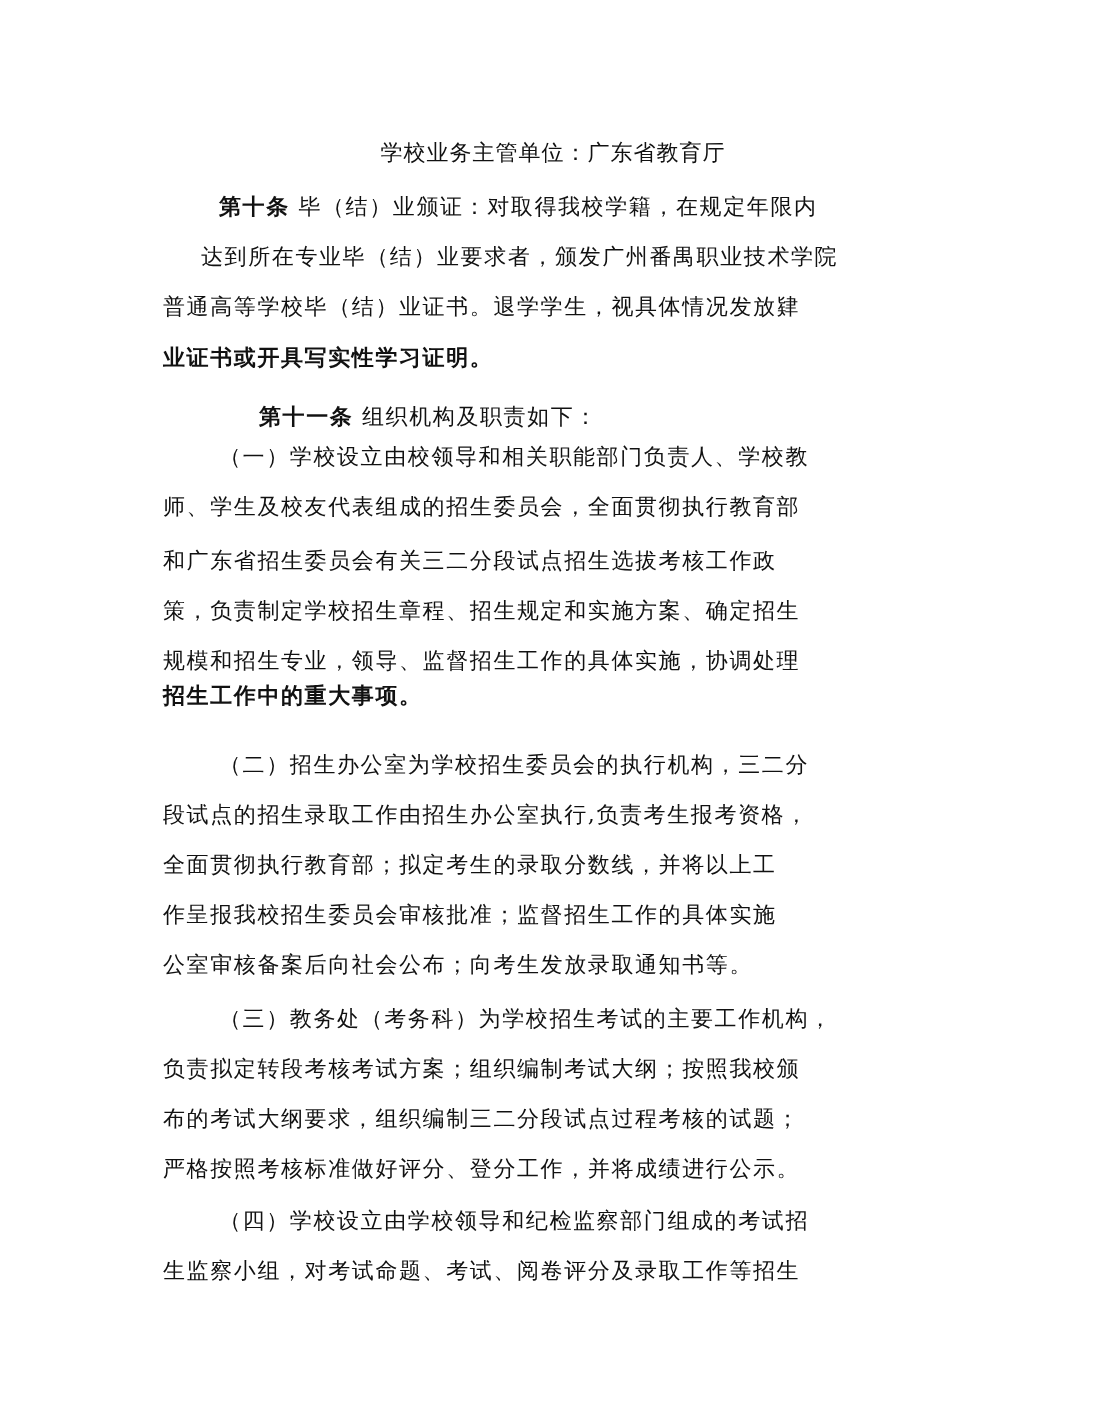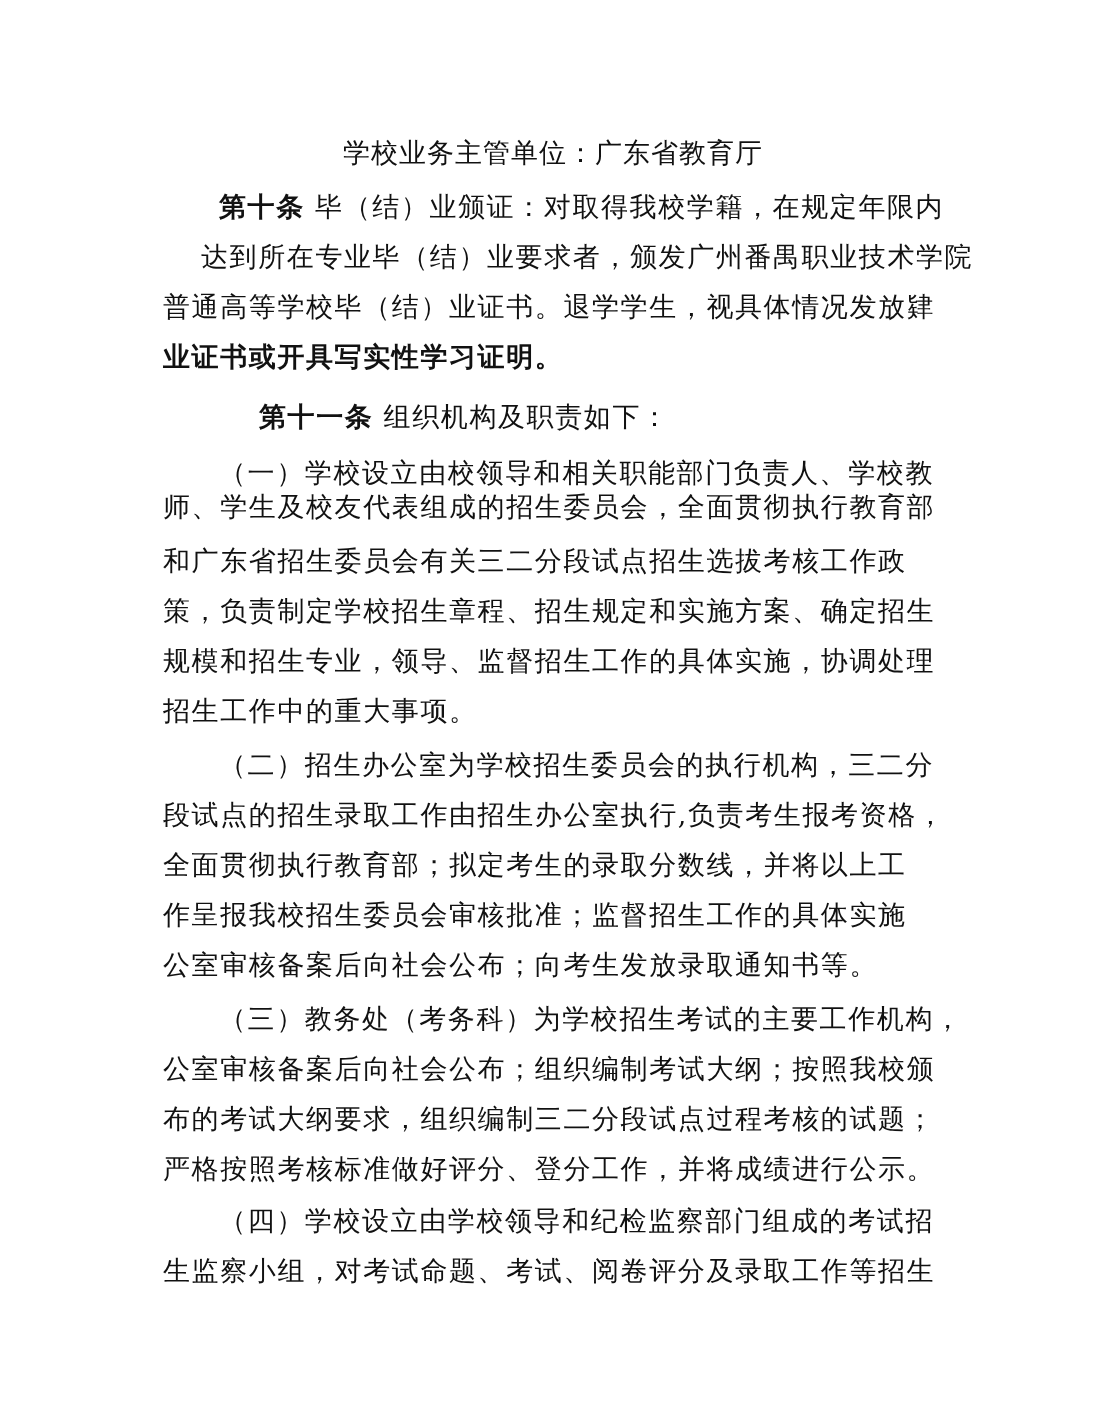--- a/index.html
+++ b/index.html
@@ -19,21 +19,21 @@
     position: absolute;
     left: 163px;
     top: 128px;
     width: 780px;
   }
   .line {
     position: absolute;
     left: 0;
     height: 50px;
     line-height: 50px;
-    font-size: 27px;
+    font-size: 22px;
     white-space: nowrap;
     letter-spacing: 1.6px;
   }
   .centered {
     width: 780px;
     text-align: center;
     letter-spacing: 1px;
   }
   .bold {
     font-weight: bold;
@@ -53,34 +53,34 @@
   </div>
   <div class="line" style="top:104px;margin-left:38px;">达到所在专业毕（结）业要求者，颁发广州番禺职业技术学院</div>
   <div class="line" style="top:154px;text-align:center;">普通高等学校毕（结）业证书。退学学生，视具体情况发放肄</div>
   <div class="line" style="top:204px;font-weight:bold;">业证书或开具写实性学习证明。</div>
 
   <div class="line" style="top:264px; left:56px;margin-left:40px;">
     <span class="bold">第十一条</span>
     <span>组织机构及职责如下：</span>
   </div>
 
-  <div class="line" style="top:320px; left:56px;">（一）学校设立由校领导和相关职能部门负责人、学校教</div>
+  <div class="line" style="top:304px; left:56px;">（一）学校设立由校领导和相关职能部门负责人、学校教</div>
   <div class="line" style="top:354px;">师、学生及校友代表组成的招生委员会，全面贯彻执行教育部</div>
   <div class="line" style="top:408px;">和广东省招生委员会有关三二分段试点招生选拔考核工作政</div>
   <div class="line" style="top:458px;">策，负责制定学校招生章程、招生规定和实施方案、确定招生</div>
   <div class="line" style="top:508px;">规模和招生专业，领导、监督招生工作的具体实施，协调处理</div>
-  <div class="line" style="top:558px;">招生工作中的重大事项。</div>
+  <div class="line" style="top:542px;font-weight:bold;">招生工作中的重大事项。</div>
 
   <div class="line" style="top:612px; left:56px;">（二）招生办公室为学校招生委员会的执行机构，三二分</div>
   <div class="line" style="top:662px;">段试点的招生录取工作由招生办公室执行,负责考生报考资格，</div>
   <div class="line" style="top:712px;">全面贯彻执行教育部；拟定考生的录取分数线，并将以上工</div>
   <div class="line" style="top:762px;">作呈报我校招生委员会审核批准；监督招生工作的具体实施</div>
   <div class="line" style="top:812px;">公室审核备案后向社会公布；向考生发放录取通知书等。</div>
 
   <div class="line" style="top:866px; left:56px;">（三）教务处（考务科）为学校招生考试的主要工作机构，</div>
-  <div class="line" style="top:916px;">公室审核备案后向社会公布；组织编制考试大纲；按照我校颁</div>
+  <div class="line" style="top:916px;">负责拟定转段考核考试方案；组织编制考试大纲；按照我校颁</div>
   <div class="line" style="top:966px;">布的考试大纲要求，组织编制三二分段试点过程考核的试题；</div>
   <div class="line" style="top:1016px;">严格按照考核标准做好评分、登分工作，并将成绩进行公示。</div>
 
   <div class="line" style="top:1068px; left:56px;">（四）学校设立由学校领导和纪检监察部门组成的考试招</div>
   <div class="line" style="top:1118px;">生监察小组，对考试命题、考试、阅卷评分及录取工作等招生</div>
 
 </div>
 
 </body></html>

